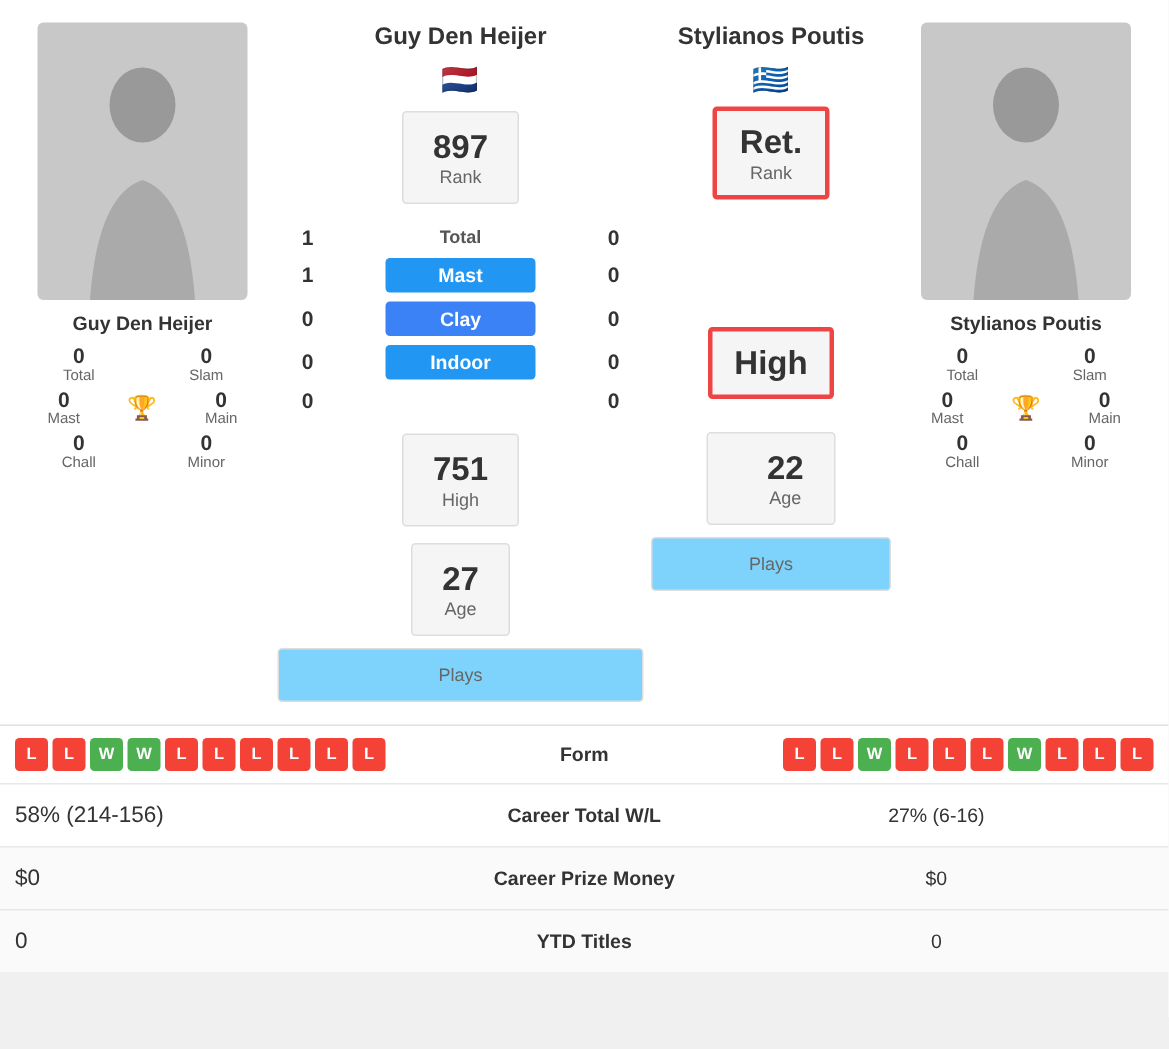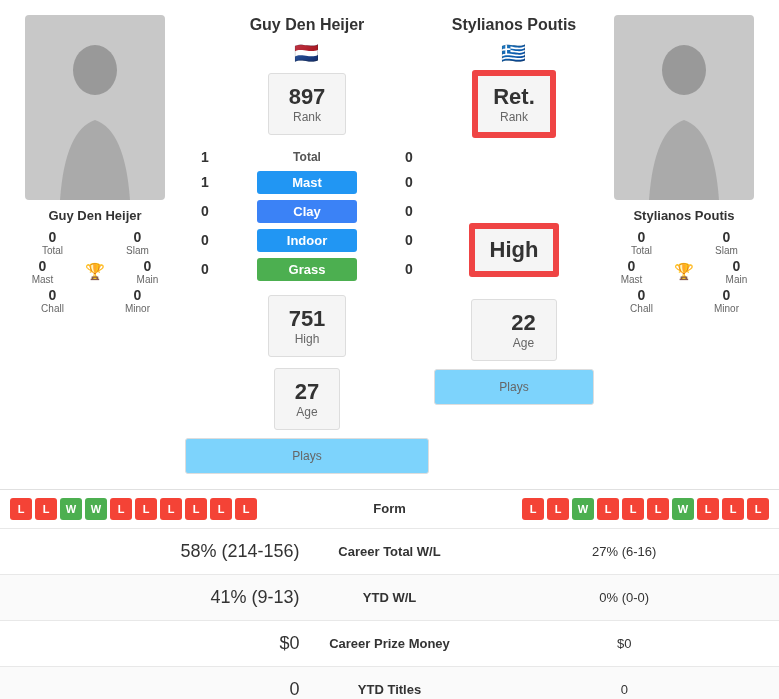--- a/index.html
+++ b/index.html
@@ -208,22 +208,22 @@
       padding: 12px 10px;
       border-top: 1px solid #e8e8e8;
     }
 
     .stats-row:nth-child(even) {
       background: #fafafa;
     }
 
     .stats-row-left {
       flex: 1;
-      text-align: right;
-      font-size: 18px;
+      text-align: left;
+      font-size: 15px;
       color: #333;
     }
 
     .stats-row-center {
       width: 180px;
       text-align: center;
       font-size: 13px;
       font-weight: bold;
       color: #333;
     }
@@ -274,21 +274,21 @@
     }
 
     .trophy-glyph {
       color: #c8a000;
       font-size: 16px;
     }
 
     
     .ret-box {
       background: #f5f5f5;
-      border: 6px solid #ef4444;
+      border: 3px solid #ef4444;
       border-radius: 3px;
       padding: 8px 15px;
       text-align: center;
     }
 
     .plays-box {
       background: #7dd3fc;
       border: 1px solid #ddd;
       border-radius: 3px;
       padding: 10px;
@@ -388,23 +388,20 @@
         <div class="center-row">
           <div class="center-val">0</div>
           <div class="center-label-btn">
             <span class="surface-btn btn-indoor">Indoor</span>
           </div>
           <div class="center-val">0</div>
         </div>
 
         <div class="center-row">
           <div class="center-val">0</div>
-          <div class="center-label-btn">
-            <span class="surface-btn btn-grass">Grass</span>
-          </div>
           <div class="center-val">0</div>
         </div>
 
       </div>
 
       <div style="display:flex; gap:5px; width:100%; justify-content:center; margin-top:8px;">
         <div class="rank-box">
           <div class="rank-box-value">751</div>
           <div class="rank-box-label">High</div>
         </div>
@@ -523,25 +520,20 @@
   </div>
 
   <div class="stats-rows">
 
     <div class="stats-row">
       <div class="stats-row-left">58% (214-156)</div>
       <div class="stats-row-center">Career Total W/L</div>
       <div class="stats-row-right">27% (6-16)</div>
     </div>
 
-    <div class="stats-row" style="background:#fafafa;">
-      <div class="stats-row-left">41% (9-13)</div>
-      <div class="stats-row-center">YTD W/L</div>
-      <div class="stats-row-right">0% (0-0)</div>
-    </div>
 
     <div class="stats-row">
       <div class="stats-row-left">$0</div>
       <div class="stats-row-center">Career Prize Money</div>
       <div class="stats-row-right">$0</div>
     </div>
 
     <div class="stats-row" style="background:#fafafa;">
       <div class="stats-row-left">0</div>
       <div class="stats-row-center">YTD Titles</div>

